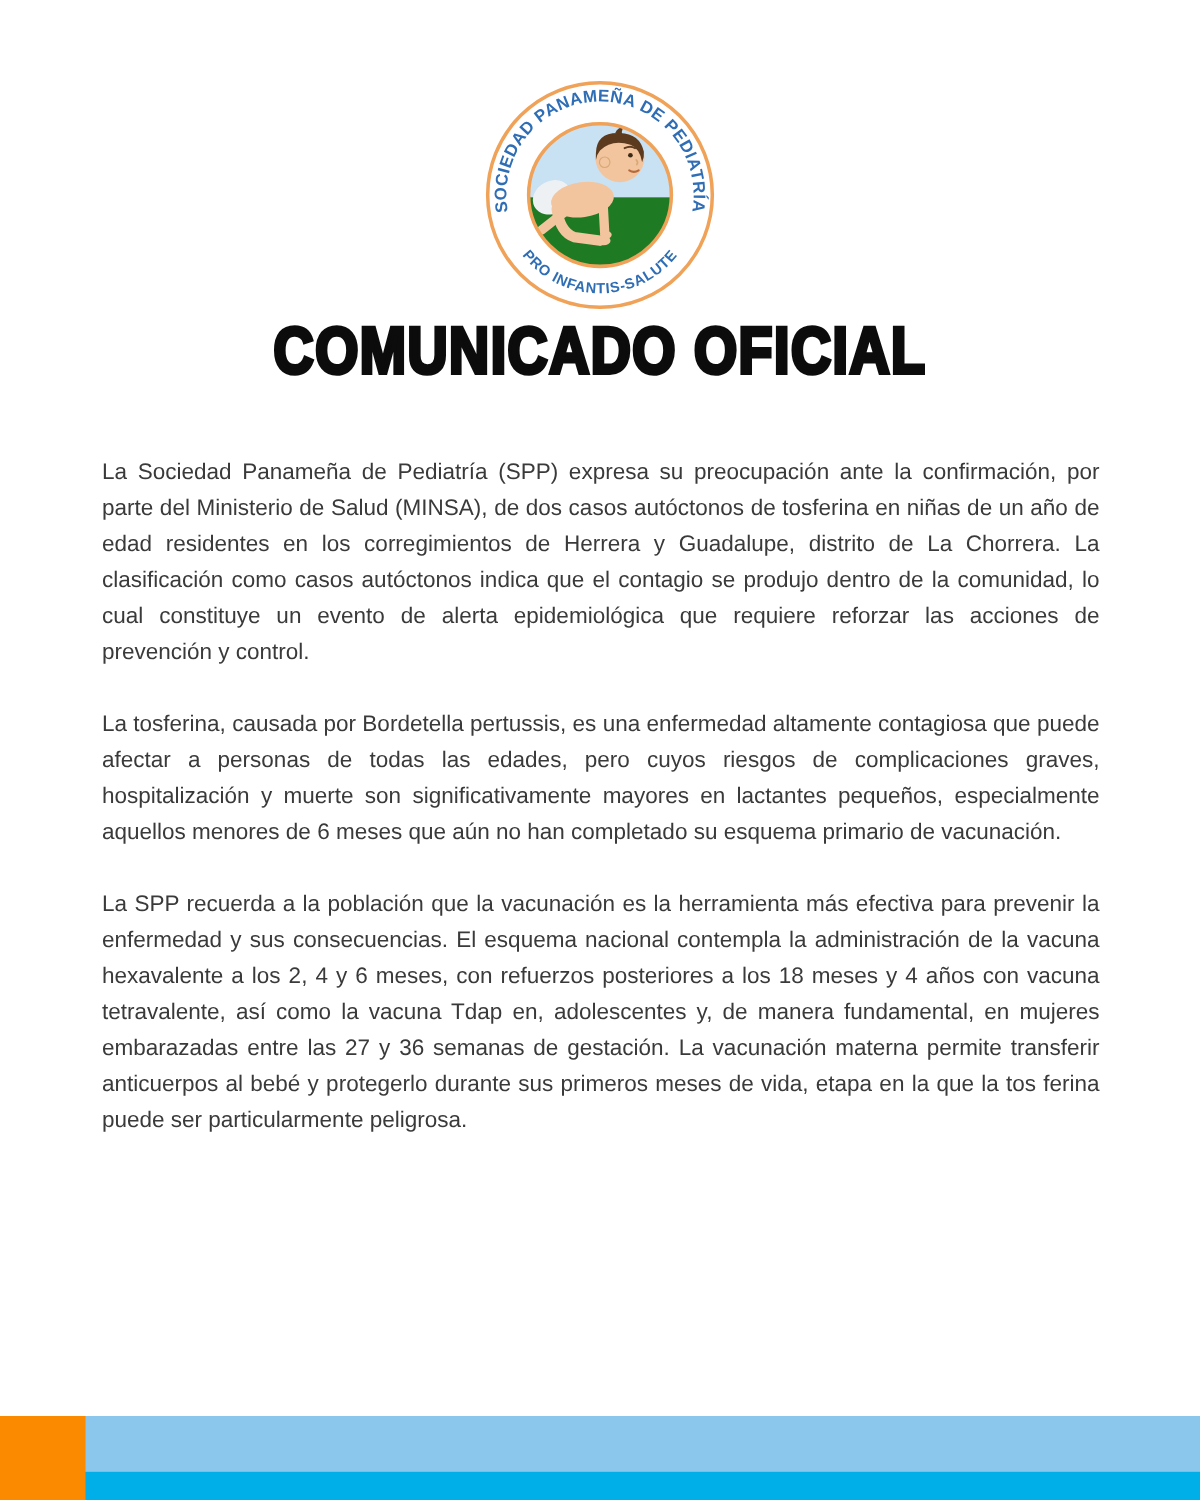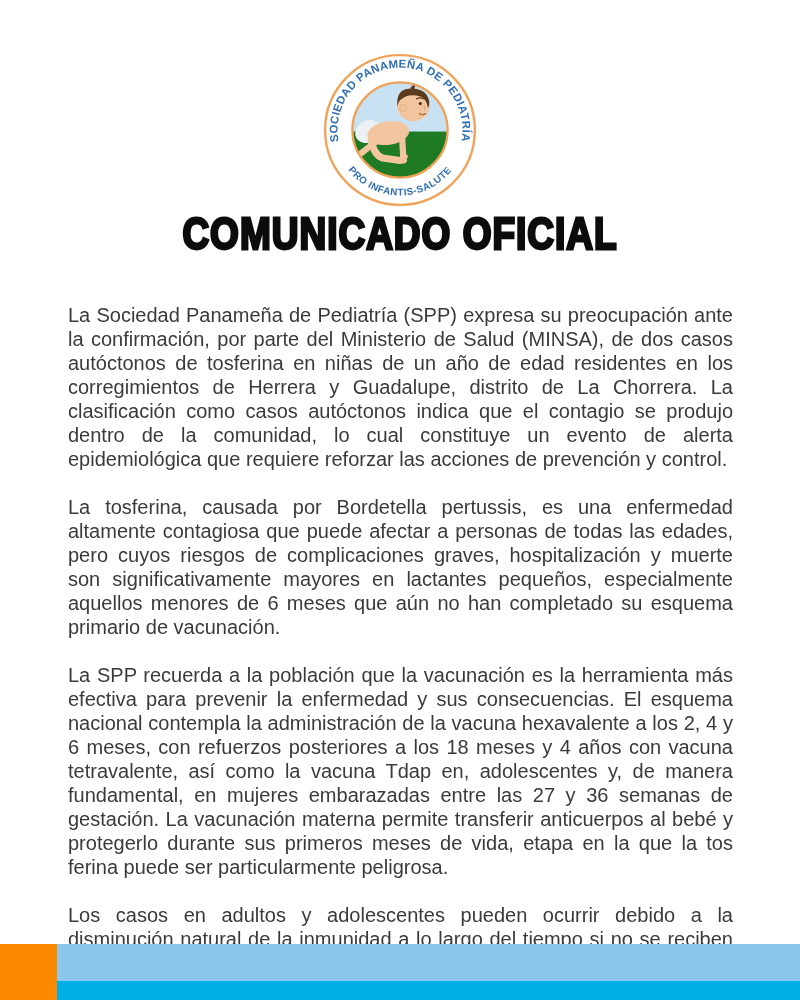--- a/index.html
+++ b/index.html
@@ -43,21 +43,21 @@
     white-space: nowrap;
   }
 
   
   .content {
     position: absolute;
     top: 303px;
     left: 68px;
     width: 665px;
     color: #3a3a3a;
-    font-size: 20px;
+    font-size: 15px;
     line-height: 24px;
     text-align: justify;
   }
   .content p { margin-bottom: 24px; }
   .content p:last-child { margin-bottom: 0; }
 
   
   .footer {
     position: absolute;
     left: 0;
@@ -156,21 +156,20 @@
       <circle cx="100" cy="100" r="61" fill="none" stroke="#efa258" stroke-width="3"></circle>
     </svg>
   </div>
 
   <h1 class="page-title">COMUNICADO OFICIAL</h1>
 
   <main class="content">
     <p>La Sociedad Panameña de Pediatría (SPP) expresa su preocupación ante la confirmación, por parte del Ministerio de Salud (MINSA), de dos casos autóctonos de tosferina en niñas de un año de edad residentes en los corregimientos de Herrera y Guadalupe, distrito de La Chorrera. La clasificación como casos autóctonos indica que el contagio se produjo dentro de la comunidad, lo cual constituye un evento de alerta epidemiológica que requiere reforzar las acciones de prevención y control.</p>
     <p>La tosferina, causada por Bordetella pertussis, es una enfermedad altamente contagiosa que puede afectar a personas de todas las edades, pero cuyos riesgos de complicaciones graves, hospitalización y muerte son significativamente mayores en lactantes pequeños, especialmente aquellos menores de 6 meses que aún no han completado su esquema primario de vacunación.</p>
     <p>La SPP recuerda a la población que la vacunación es la herramienta más efectiva para prevenir la enfermedad y sus consecuencias. El esquema nacional contempla la administración de la vacuna hexavalente a los 2, 4 y 6 meses, con refuerzos posteriores a los 18 meses y 4 años con vacuna tetravalente, así como la vacuna Tdap en, adolescentes y, de manera fundamental, en mujeres embarazadas entre las 27 y 36 semanas de gestación. La vacunación materna permite transferir anticuerpos al bebé y protegerlo durante sus primeros meses de vida, etapa en la que la tos ferina puede ser particularmente peligrosa.</p>
-    <p>Los casos en adultos y adolescentes pueden ocurrir debido a la disminución natural de la inmunidad a lo largo del tiempo si no se reciben refuerzos. Estas personas pueden presentar</p>
   </main>
 
   <div class="footer">
     <div class="footer-bar-light"></div>
     <div class="footer-bar-dark"></div>
     <div class="footer-square"></div>
   </div>
 
 </div>
 

